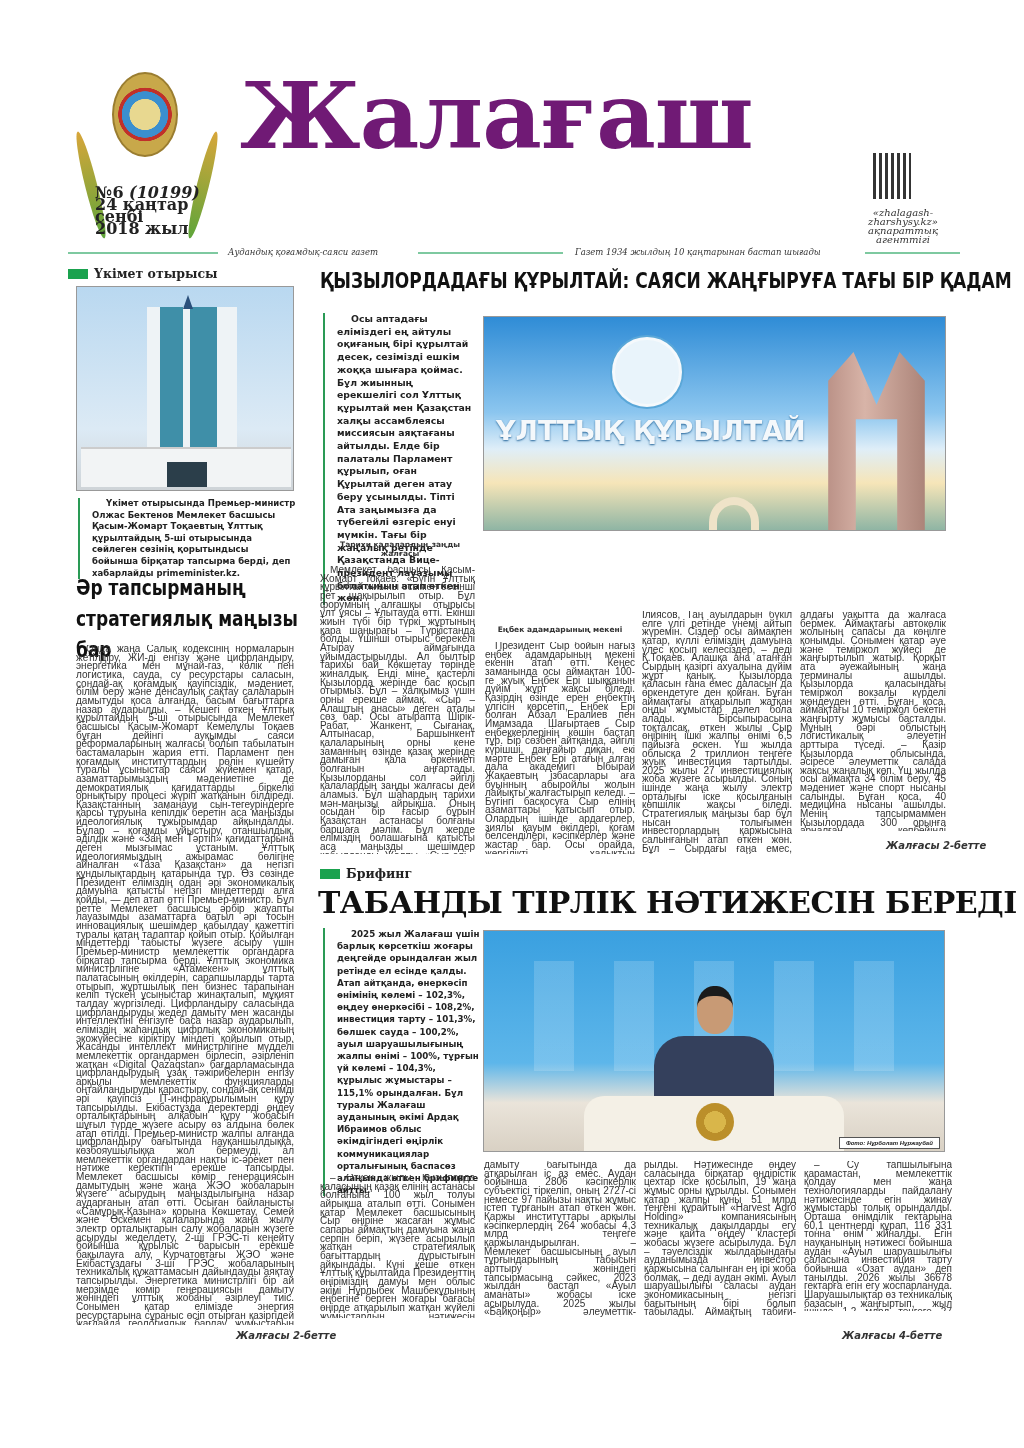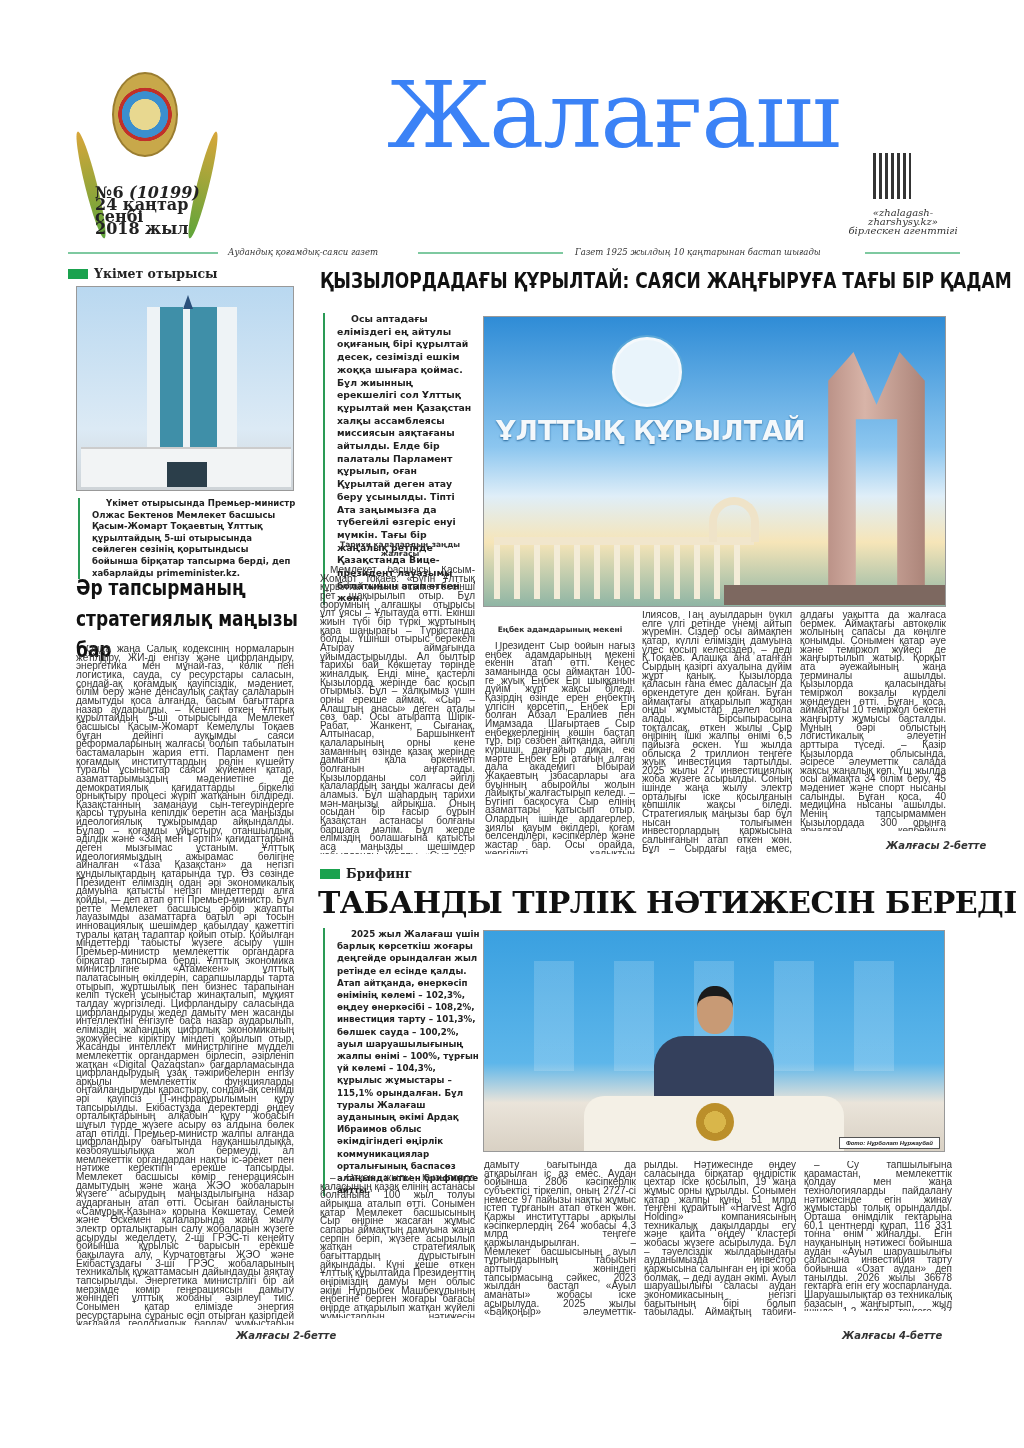--- a/index.html
+++ b/index.html
@@ -1,18 +1,18 @@
 <!DOCTYPE html>
 <html><head>
 <meta charset="utf-8">
 <style>
 *{box-sizing:border-box;margin:0;padding:0}
 html,body{width:1024px;height:1448px;background:#fff;overflow:hidden}
 body{position:relative;font-family:"Liberation Sans",sans-serif;color:#1a1a1a}
-.masthead-title{position:absolute;left:240px;top:70px;width:600px;color:#3b82f6;font-family:"DejaVu Serif",serif;font-weight:normal;font-size:92px;line-height:92px;letter-spacing:-1px;text-align:right}
+.masthead-title{position:absolute;left:240px;top:70px;width:600px;color:#701a75;font-family:"DejaVu Serif",serif;font-weight:bold;font-size:92px;line-height:92px;letter-spacing:-1px;text-align:left}
 .masthead-title .l2{display:block}
 .emblem{position:absolute;left:115px;top:72px;width:60px;height:80px;border-radius:50%;background:radial-gradient(circle,#e8d890 0 30%,#3a8fcf 31% 45%,#c0302a 46% 52%,#c8a84a 53%);border:2px solid #9a7d30}
 .wheat{position:absolute;width:12px;height:110px;border-radius:50%;background:linear-gradient(#d8a63a,#5ea53a)}
 .issue{position:absolute;left:95px;top:187px;font-family:"DejaVu Serif",serif;font-size:16px;font-weight:bold;line-height:12px;color:#222}
 .issue .it{font-style:italic}
 .qr{position:absolute;left:873px;top:153px;width:38px;height:46px;background:
  repeating-linear-gradient(90deg,#111 0 3px,#fff 3px 6px),#111;opacity:.85}
 .qr-cap{position:absolute;left:848px;top:208px;width:110px;font-family:"DejaVu Serif",serif;font-style:italic;font-size:10px;line-height:9px;text-align:center;color:#333}
 .rule-line{position:absolute;height:1.5px;background:#7ec9a0}
 .subtag{position:absolute;top:247px;font-family:"DejaVu Serif",serif;font-style:italic;font-size:8.5px;color:#333}
@@ -39,26 +39,26 @@
   </div>
   <div class="issue">
     <div><span>№6 </span><span class="it">(10199)</span></div>
     <div>24 қаңтар</div>
     <div>сенбі</div>
     <div>2018 жыл</div>
   </div>
   <div class="qr"></div>
   <div class="qr-cap">
     <div>«zhalagash-zharshysy.kz»</div>
-    <div>бірлескен агенттігі</div>
+    <div>ақпараттық агенттігі</div>
   </div>
   <div class="rule-line" style="left:68px;top:252px;width:150px"></div>
   <div class="subtag" style="left:228px">Аудандық қоғамдық-саяси газет</div>
   <div class="rule-line" style="left:418px;top:252px;width:145px"></div>
-  <div class="subtag" style="left:575px">Газет 1925 жылдың 10 қаңтарынан бастап шығады</div>
+  <div class="subtag" style="left:575px">Газет 1934 жылдың 10 қаңтарынан бастап шығады</div>
   <div class="rule-line" style="left:865px;top:252px;width:95px"></div>
 </div>
 
 <div>
   <div class="section-label" style="left:68px;top:266px">
     <span class="sq"></span>
     <span>Үкімет отырысы</span>
   </div>
   <div class="photo" style="left:76px;top:286px;width:218px;height:205px;background:linear-gradient(#b9d8f0,#dceaf5 70%,#cfd4d8)">
     <div style="position:absolute;left:70px;top:20px;width:90px;height:150px;background:linear-gradient(90deg,#eef3f6 0 15%,#3f8fa8 15% 40%,#eef3f6 40% 48%,#3f8fa8 48% 78%,#eef3f6 78%)"></div>
@@ -71,21 +71,21 @@
   <div class="body-text" style="left:76px;top:645px;width:218px;height:680px">Онда жаңа Салық кодексінің нормаларын жетілдіру, ЖИ-ді енгізу және цифрландыру, энергетика мен мұнай-газ, көлік пен логистика, сауда, су ресурстары саласын, сондай-ақ қоғамдық қауіпсіздік, мәдениет, білім беру және денсаулық сақтау салаларын дамытуды қоса алғанда, басым бағыттарға назар аударылды. – Кешегі өткен Ұлттық құрылтайдың 5-ші отырысында Мемлекет басшысы Қасым-Жомарт Кемелұлы Тоқаев бұған дейінгі ауқымды саяси реформаларының жалғасы болып табылатын бастамаларын жария етті. Парламент пен қоғамдық институттардың рөлін күшейту туралы ұсыныстар саяси жүйемен қатар, азаматтарымыздың мәдениетіне де демократиялық қағидаттарды біркелкі орнықтыру процесі жүріп жатқанын білдіреді. Қазақстанның заманауи сын-тегеуріндерге қарсы тұруына кепілдік беретін аса маңызды идеологиялық тұжырымдар айқындалды. Бұлар – қоғамды ұйыстыру, отаншылдық, әділдік және «Заң мен Тәртіп» қағидаттарына деген мызғымас ұстаным. Ұлттық идеологиямыздың ажырамас бөлігіне айналған «Таза Қазақстан» да негізгі құндылықтардың қатарында тұр. Өз сөзінде Президент еліміздің одан әрі экономикалық дамуына қатысты негізгі міндеттерді алға қойды, — деп атап өтті Премьер-министр. Бұл ретте Мемлекет басшысы әрбір жауапты лауазымды азаматтарға батыл әрі тосын инновациялық шешімдер қабылдау қажеттігі туралы қатаң талаптар қойып отыр. Қойылған міндеттерді табысты жүзеге асыру үшін Премьер-министр мемлекеттік органдарға бірқатар тапсырма берді. Ұлттық экономика министрлігіне «Атамекен» ұлттық палатасының өкілдерін, сарапшыларды тарта отырып, жұртшылық пен бизнес тарапынан келіп түскен ұсыныстар жинақталып, мұқият талдау жүргізіледі. Цифрландыру саласында цифрландыруды жедел дамыту мен жасанды интеллектіні енгізуге баса назар аударылып, еліміздің жаһандық цифрлық экономиканың экожүйесіне кіріктіру міндеті қойылып отыр. Жасанды интеллект министрлігіне мүдделі мемлекеттік органдармен бірлесіп, әзірленіп жатқан «Digital Qazaqstan» бағдарламасында цифрландырудың ұзақ тәжірибелерін енгізу арқылы мемлекеттік функцияларды оңтайландыруды қарастыру, сондай-ақ сенімді әрі қауіпсіз IT-инфрақұрылымын құру тапсырылды. Екібастұзда деректерді өңдеу орталықтарының алқабын құру жобасын шұғыл түрде жүзеге асыру өз алдына бөлек атап өтілді. Премьер-министр жалпы алғанда цифрландыру бағытында науқаншылдыққа, көзбояушылыққа жол бермеуді, ал мемлекеттік органдардан нақты іс-әрекет пен нәтиже керектігін ерекше тапсырды. Мемлекет басшысы көмір генерациясын дамытудың және жаңа ЖЭО жобаларын жүзеге асырудың маңыздылығына назар аударғанын атап өтті. Осыған байланысты «Самұрық-Қазына» қорына Көкшетау, Семей және Өскемен қалаларында жаңа жылу электр орталықтарын салу жобаларын жүзеге асыруды жеделдету, 2-ші ГРЭС-ті кеңейту бойынша құрылыс барысын ерекше бақылауға алу, Курчатовтағы ЖЭО және Екібастұздағы 3-ші ГРЭС жобаларының техникалық құжаттамасын дайындауды аяқтау тапсырылды. Энергетика министрлігі бір ай мерзімде көмір генерациясын дамыту жөніндегі ұлттық жобаны әзірлеуі тиіс. Сонымен қатар елімізде энергия ресурстарына сұраныс өсіп отырған қазіргідей жағдайда геологиялық барлау жұмыстарын жандандыру, көмірсутектердің жаңа кен орындарын игеру және ірі газ өңдеу зауыттарын уақтылы іске қосуды қамтамасыз ету міндеті қойылды. Сондай-ақ Энергетика министрлігі «Самұрық-Қазына» қорымен бірлесіп, келешегі зор жаңа мұнай және газ кен орындарын игерудің егжей-тегжейлі жоспарын әзірлеп, Қор газ өңдеу жобаларын жүзеге асыру кестесін қатаң бақылауда ұстауы қажет. Көлік саласында салалық ведомствоға «Самұрық-Қазына» қорымен бірлесіп, бір апта мерзімде жаңа халықаралық әуе рейстерін іске қосу және ұлттық карго-тасымалдаушының алдағы қызметі жөнінде нақты ұсыныстар әзірлеу тапсырылды. Сонымен қатар Көлік және Энергетика министрліктері, «ҚазМұнайГаз» компаниясы, мүдделі мемлекеттік органдар авиаотын бағасының және жалпы отандық әуежайлардың бәсекеге қабілеттілігін арттыруға бағытталған шаралар кешенін жүзеге асырады. Теміржол саласында биыл «Қызылжар – Мойынты» және «Дарбаза – Мақтаарал», «Алтынкөл – Жетіген» және «Жезқазған – Сексеуіл» жобаларын аяқтау тапсырылды. Сауда саласында Үкімет ЕАЭО шеңберінде қазақстандық тауар өндірушілерді қорғауды күшейтуде. Сауда және интеграция министрлігіне салалық ведомстволармен бірлесіп, екі апта мерзімде ішкі және сыртқы нарықтарда отандық өнімді кеңінен таныту бойынша жүйелі тәсілдерді әзірлеу тапсырылды.</div>
   <div class="contd" style="left:236px;top:1330px">Жалғасы 2-бетте</div>
 </div>
 
 <div>
   <div class="headline-condensed" style="left:320px;top:268px;font-size:22px;transform:scaleX(0.775)">ҚЫЗЫЛОРДАДАҒЫ ҚҰРЫЛТАЙ: САЯСИ ЖАҢҒЫРУҒА ТАҒЫ БІР ҚАДАМ</div>
   <div class="caption-box" style="left:323px;top:313px;width:150px;font-size:9.3px;line-height:12.7px;text-indent:14px">Осы аптадағы еліміздегі ең айтулы оқиғаның бірі құрылтай десек, сезімізді ешкім жоққа шығара қоймас. Бұл жиынның ерекшелігі сол Ұлттық құрылтай мен Қазақстан халқы ассамблеясы миссиясын аяқтағаны айтылды. Елде бір палаталы Парламент құрылып, оған Құрылтай деген атау беру ұсынылды. Тіпті Ата заңымызға да түбегейлі өзгеріс енуі мүмкін. Тағы бір жаңалық ретінде Қазақстанда Вице-президент лауазымы болатынын атап өткен жөн.</div>
   <div class="subhead" style="left:330px;top:540px;width:140px;line-height:9px">Тарихи қалалардың заңды жалғасы</div>
   <div class="body-text" style="left:320px;top:566px;width:155px;height:288px">Мемлекет басшысы Қасым-Жомарт Тоқаев: «Бүгін Ұлттық құрылтай жиыны осымен бесінші рет шақырылып отыр. Бұл форумның алғашқы отырысы ұлт ұясы – Ұлытауда өтті. Екінші жиын түбі бір түркі жұртының қара шаңырағы – Түркістанда болды. Үшінші отырыс берекелі Атырау аймағында ұйымдастырылды. Ал былтыр тарихы бай Көкшетау төрінде жиналдық. Енді міне, қастерлі Қызылорда жерінде бас қосып отырмыз. Бұл – халқымыз үшін орны ерекше аймақ. «Сыр – Алаштың анасы» деген аталы сөз бар. Осы атырапта Шірік-Рабат, Жанкент, Сығанақ, Алтынасар, Баршынкент қалаларының орны кене заманның өзінде қазақ жерінде дамыған қала өркениеті болғанын аңғартады. Қызылорданы сол әйгілі қалалардың заңды жалғасы дей аламыз. Бұл шаһардың тарихи мән-маңызы айрықша. Оның осыдан бір ғасыр бұрын Қазақстан астанасы болғаны баршаға мәлім. Бұл жерде еліміздің болашағына қатысты аса маңызды шешімдер қабылданды. Жалпы, «Сыр елі – жыр елі» деп бекер айтылмайды. Қорқыт ата заманынан жалғасып келе жатқан жыраулық-жыршылық және күйшілік өнер бұл аймақта кең қанат жайған. Жиенбай, Нұртуған, Нартай сынды саңлақтар негізін қалаған жыршылық мектептерді бүкіл еліміз біледі», – деп Қызылорданың тарихи һәм рухани орнына ерекше тоқталды.</div>
 
-  <div class="photo" style="left:483px;top:316px;width:463px;height:291px;background:linear-gradient(#2f8cd6,#8cc6ef 45%,#dfeef8 62%,#f6e5b8 78%,#8fb5a4)">
+  <div class="photo" style="left:483px;top:316px;width:463px;height:215px;background:linear-gradient(#2f8cd6,#8cc6ef 45%,#dfeef8 62%,#f6e5b8 78%,#8fb5a4)">
     <div style="position:absolute;left:128px;top:20px;width:70px;height:70px;border-radius:50%;background:#e9f4fb;border:3px solid #f5f9fc;box-shadow:0 0 0 2px #5aa7d8"></div>
     <div style="position:absolute;left:12px;top:98px;width:310px;font-family:'DejaVu Sans',sans-serif;font-weight:bold;font-size:27px;color:#f4f8fb;text-shadow:0 1px 2px #26669a;white-space:nowrap">ҰЛТТЫҚ ҚҰРЫЛТАЙ</div>
     <div style="position:absolute;left:10px;top:220px;width:260px;height:62px;background:repeating-linear-gradient(90deg,#f3ecd8 0 6px,transparent 6px 20px);border-top:8px solid #f1e6cc"></div>
     <div style="position:absolute;left:225px;top:180px;width:50px;height:45px;border:8px solid #efe3c8;border-bottom:none;border-radius:30px 30px 0 0"></div>
     <div style="position:absolute;left:335px;top:35px;width:115px;height:240px;background:linear-gradient(90deg,#b48a80,#d8b4a8 40%,#a57d72);clip-path:polygon(8% 12%,30% 0,50% 22%,70% 0,92% 12%,92% 100%,68% 100%,68% 28%,32% 28%,32% 100%,8% 100%)"></div>
     <div style="position:absolute;left:240px;top:268px;width:222px;height:20px;background:#7d6860"></div>
   </div>
 
   <div class="subhead" style="left:485px;top:625px;width:150px">Еңбек адамдарының мекені</div>
   <div class="body-text" style="left:485px;top:642px;width:150px;height:212px">Президент Сыр бойын нағыз еңбек адамдарының мекені екенін атап өтті. Кеңес заманында осы аймақтан 100-ге жуық Еңбек Ері шыққанын дүйім жұрт жақсы біледі. Қазірдің өзінде ерен еңбектің үлгісін көрсетіп, Еңбек Ері болған Абзал Ералиев пен Имамзада Шағыртаев Сыр еңбеккерлерінің көшін бастап тұр. Бір сөзбен айтқанда, әйгілі күрішші, даңғайыр диқан, екі мәрте Еңбек Ері атағын алған дала академигі Ыбырай Жақаевтың ізбасарлары аға буынның абыройлы жолын лайықты жалғастырып келеді. – Бүгінгі басқосуға Сыр елінің азаматтары қатысып отыр. Олардың ішінде ардагерлер, зиялы қауым өкілдері, қоғам белсенділері, кәсіпкерлер және жастар бар. Осы орайда, жергілікті халықтың еңбекқорлығы мен ұйымшылдығын атап өткім келеді. Мен Сыр елі жұртшылығының бойынан туған жерге деген сүйіспеншілікті, қамқорлық пен жанашырлықты, нағыз отаншылдықты көремін. Облыс орталығымен қатар, әр ауылдың тазалығы көз тартады. Мысалы, Нағи</div>

